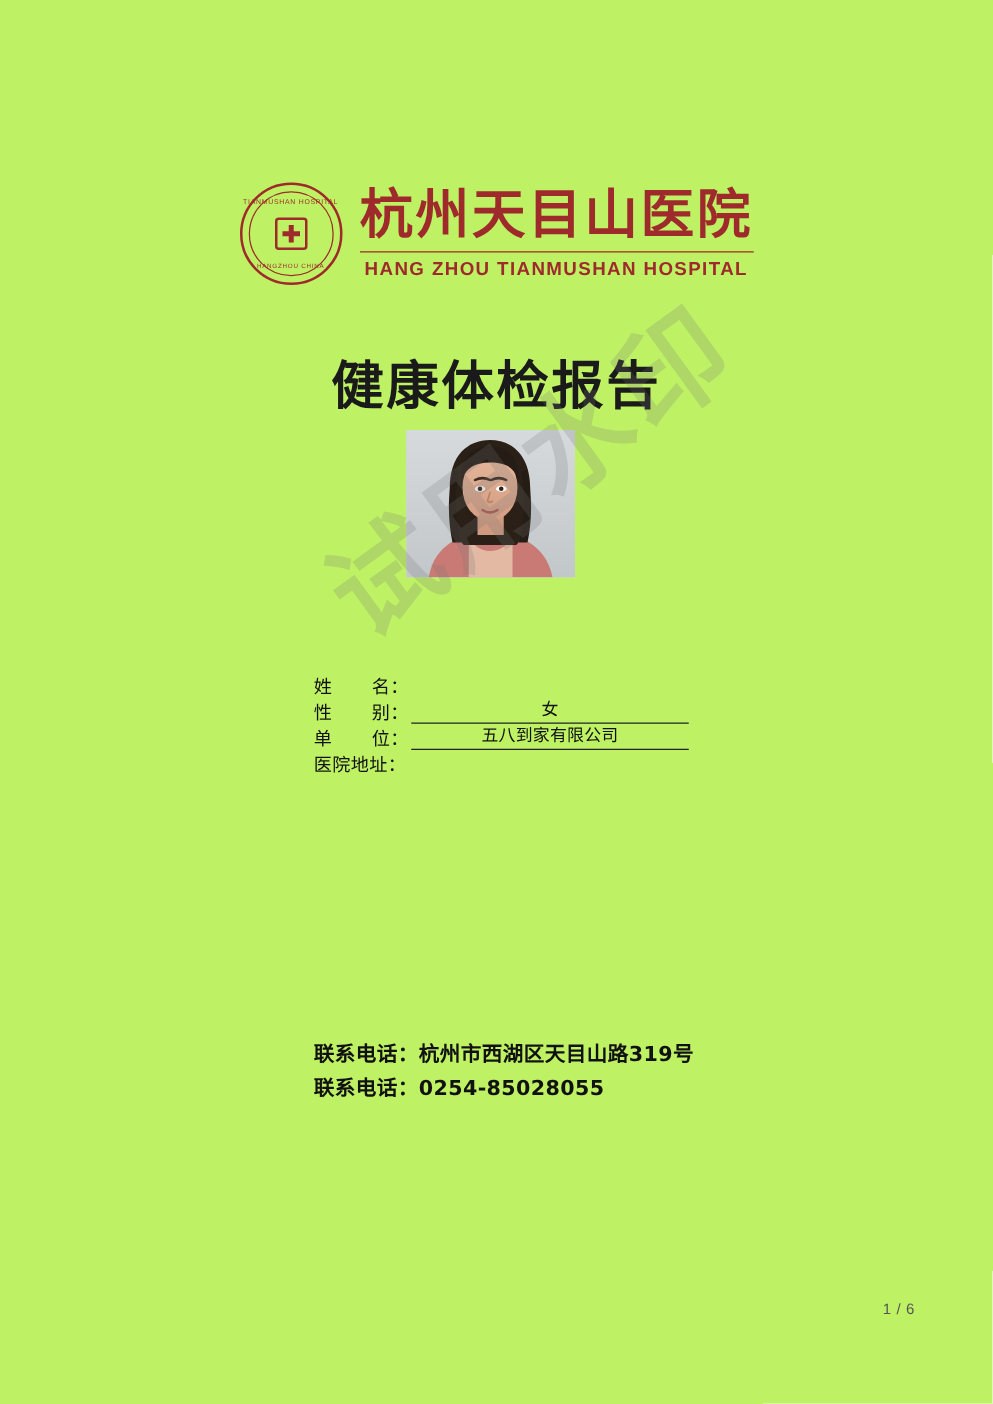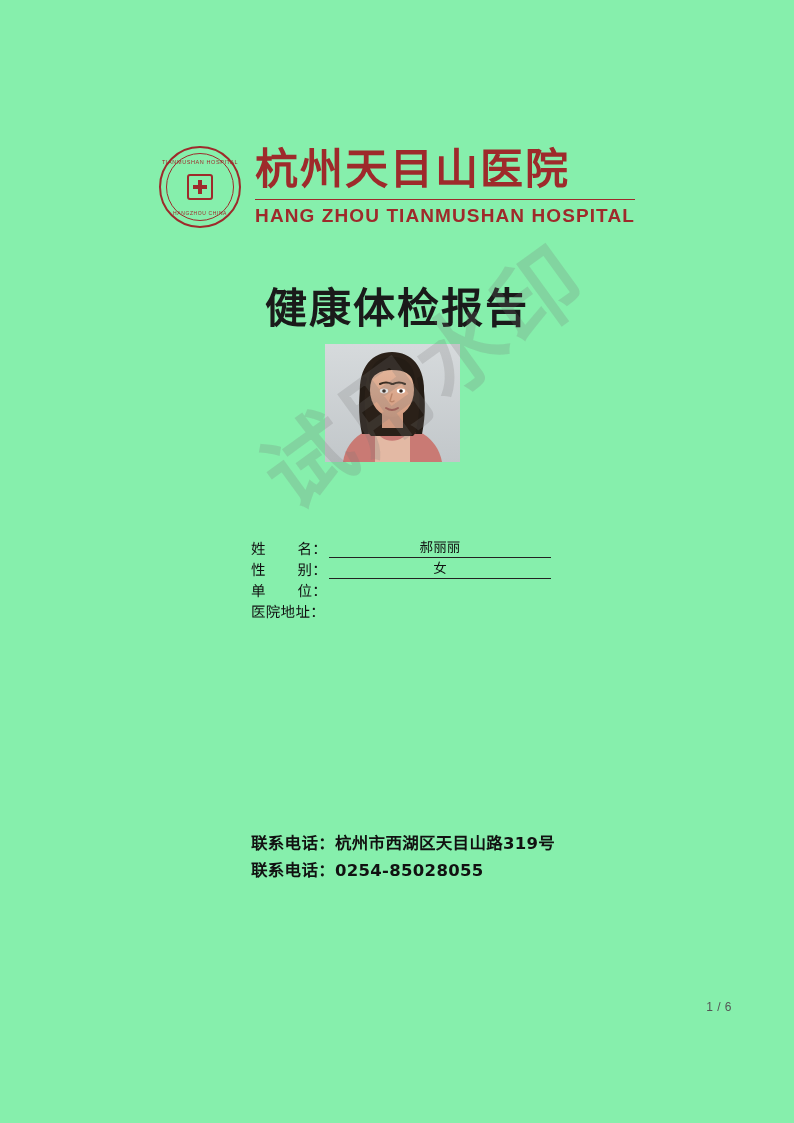--- a/index.html
+++ b/index.html
@@ -10,21 +10,21 @@
   body {
     width: 794px;
     height: 1123px;
     position: relative;
     font-family: "Liberation Sans", sans-serif;
     overflow: hidden;
   }
   .page {
     position: absolute;
     inset: 0;
-    background: #86efac;
+    background: #bef264;
   }
 
   
   .logo-row {
     position: absolute;
     left: 0;
     right: 0;
     top: 146px;
     display: flex;
     justify-content: center;
@@ -101,21 +101,21 @@
     font-family: "DejaVu Sans", sans-serif;
     font-size: 43px;
     font-weight: bold;
     color: #9e2a2b;
     letter-spacing: 2px;
     line-height: 1.05;
     white-space: nowrap;
   }
   .logo-en {
     font-family: "Liberation Sans", sans-serif;
-    font-size: 19px;
+    font-size: 15px;
     font-weight: bold;
     color: #9e2a2b;
     letter-spacing: 1.1px;
     margin-top: 6px;
     border-top: 1.5px solid #9e2a2b;
     padding-top: 5px;
     width: 100%;
     box-sizing: border-box;
     text-align: center;
     white-space: nowrap;
@@ -210,21 +210,21 @@
     font-weight: bold;
     color: #111;
     line-height: 27px;
     letter-spacing: 0.3px;
   }
 
   
   .page-num {
     position: absolute;
     right: 62px;
-    top: 1000px;
+    top: 1040px;
     font-size: 12px;
     color: #555;
     font-family: "Liberation Sans", sans-serif;
     letter-spacing: 0.5px;
   }
 </style>
 </head>
 <body>
 
 <div class="page">
@@ -287,36 +287,36 @@
 
   <div class="watermark">试用水印</div>
 
   <div class="info-block">
 
     <div class="info-row">
       <span class="info-label spaced">
         <span>姓</span>
         <span>名：</span>
       </span>
-      <span class="info-value">郝丽丽</span>
     </div>
 
     <div class="info-row">
       <span class="info-label spaced">
         <span>性</span>
         <span>别：</span>
       </span>
       <span class="info-value">女</span>
     </div>
 
     <div class="info-row">
       <span class="info-label spaced">
         <span>单</span>
         <span>位：</span>
       </span>
+      <span class="info-value">五八到家有限公司</span>
     </div>
 
     <div class="info-row">
       <span class="info-label">医院地址：</span>
     </div>
 
   </div>
 
   <div class="contact">
     <div>联系电话：杭州市西湖区天目山路319号</div>

